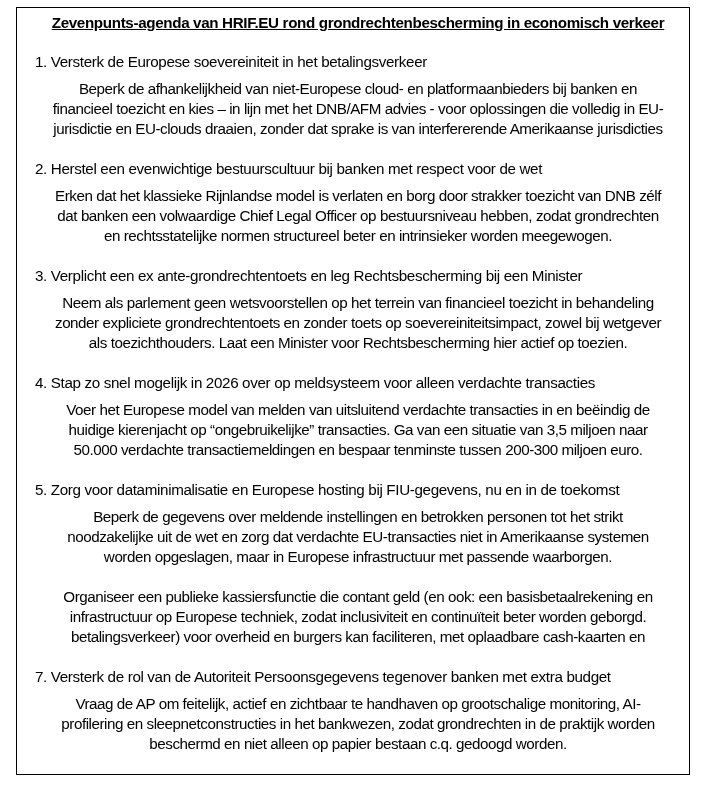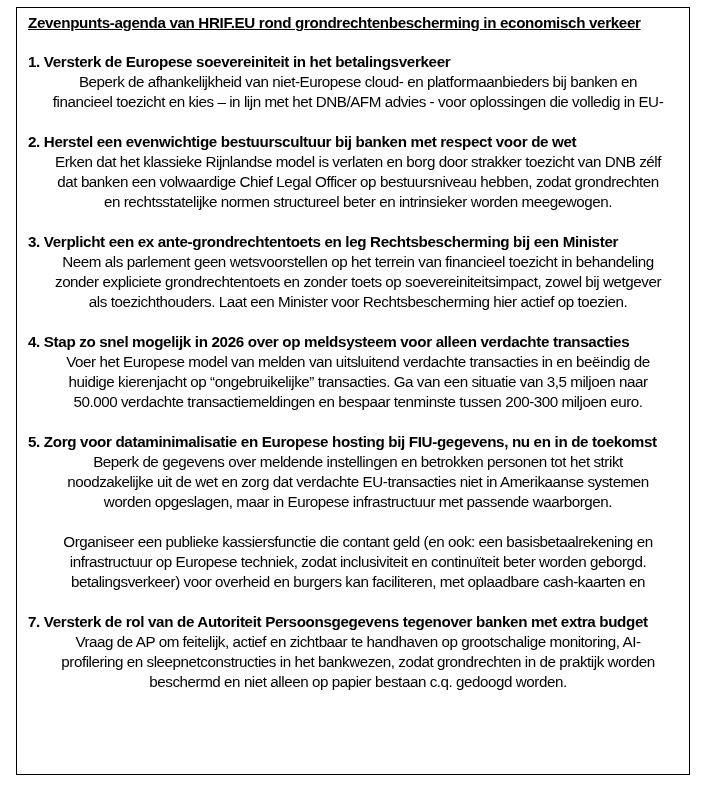--- a/index.html
+++ b/index.html
@@ -31,31 +31,32 @@
       width: 660px;
     }
     .doc-title {
       font-weight: bold;
       text-decoration: underline;
       font-size: 15.2px;
       line-height: 20px;
       letter-spacing: -0.35px;
       margin: 0 0 19px 0;
       white-space: nowrap;
+      text-align: center;
     }
     .point {
       margin: 0 0 20px 0;
     }
     .point-heading {
-      font-weight: bold;
+      font-weight: normal;
       font-size: 15.2px;
       line-height: 20px;
       letter-spacing: -0.35px;
       white-space: nowrap;
-      margin: 0;
+      margin: 7px;
     }
     .point-line {
       font-size: 15.2px;
       line-height: 20px;
       letter-spacing: -0.45px;
       white-space: nowrap;
       margin: 0;
       text-align: center;
     }
   </style>
@@ -64,20 +65,21 @@
 
 <div class="frame"></div>
 
 <div class="content">
   <p class="doc-title">Zevenpunts-agenda van HRIF.EU rond grondrechtenbescherming in economisch verkeer</p>
 
   <div class="point">
     <p class="point-heading">1. Versterk de Europese soevereiniteit in het betalingsverkeer</p>
     <p class="point-line">Beperk de afhankelijkheid van niet-Europese cloud- en platformaanbieders bij banken en</p>
     <p class="point-line">financieel toezicht en kies – in lijn met het DNB/AFM advies - voor oplossingen die volledig in EU-</p>
+    <p class="point-line">jurisdictie en EU-clouds draaien, zonder dat sprake is van interfererende Amerikaanse jurisdicties</p>
   </div>
 
   <div class="point">
     <p class="point-heading">2. Herstel een evenwichtige bestuurscultuur bij banken met respect voor de wet</p>
     <p class="point-line">Erken dat het klassieke Rijnlandse model is verlaten en borg door strakker toezicht van DNB zélf</p>
     <p class="point-line">dat banken een volwaardige Chief Legal Officer op bestuursniveau hebben, zodat grondrechten</p>
     <p class="point-line">en rechtsstatelijke normen structureel beter en intrinsieker worden meegewogen.</p>
   </div>
 
   <div class="point">

